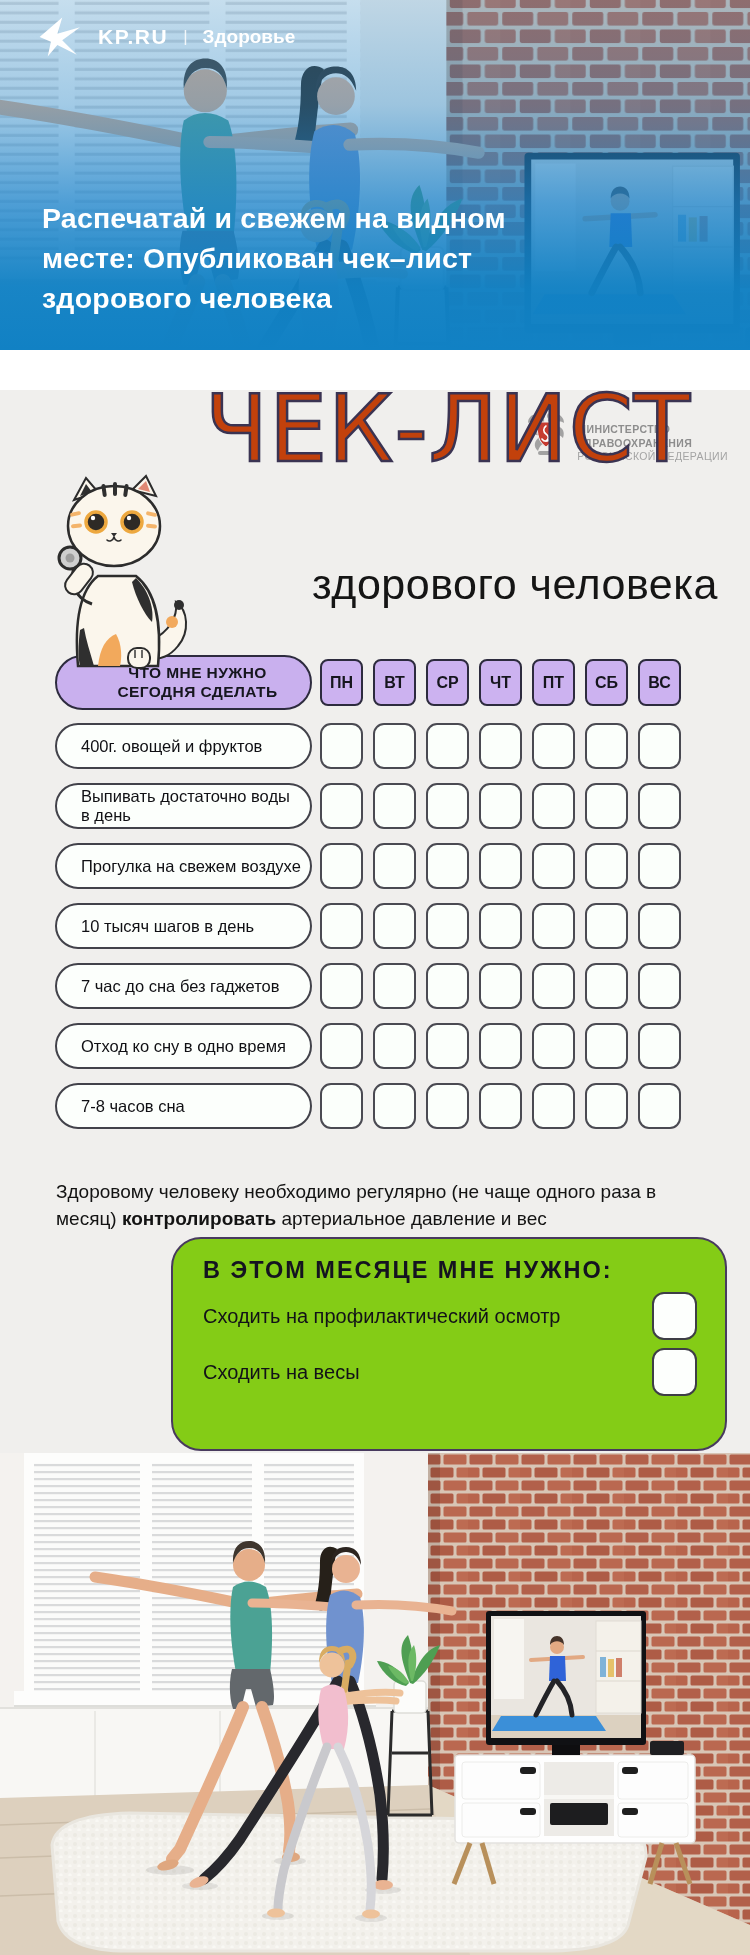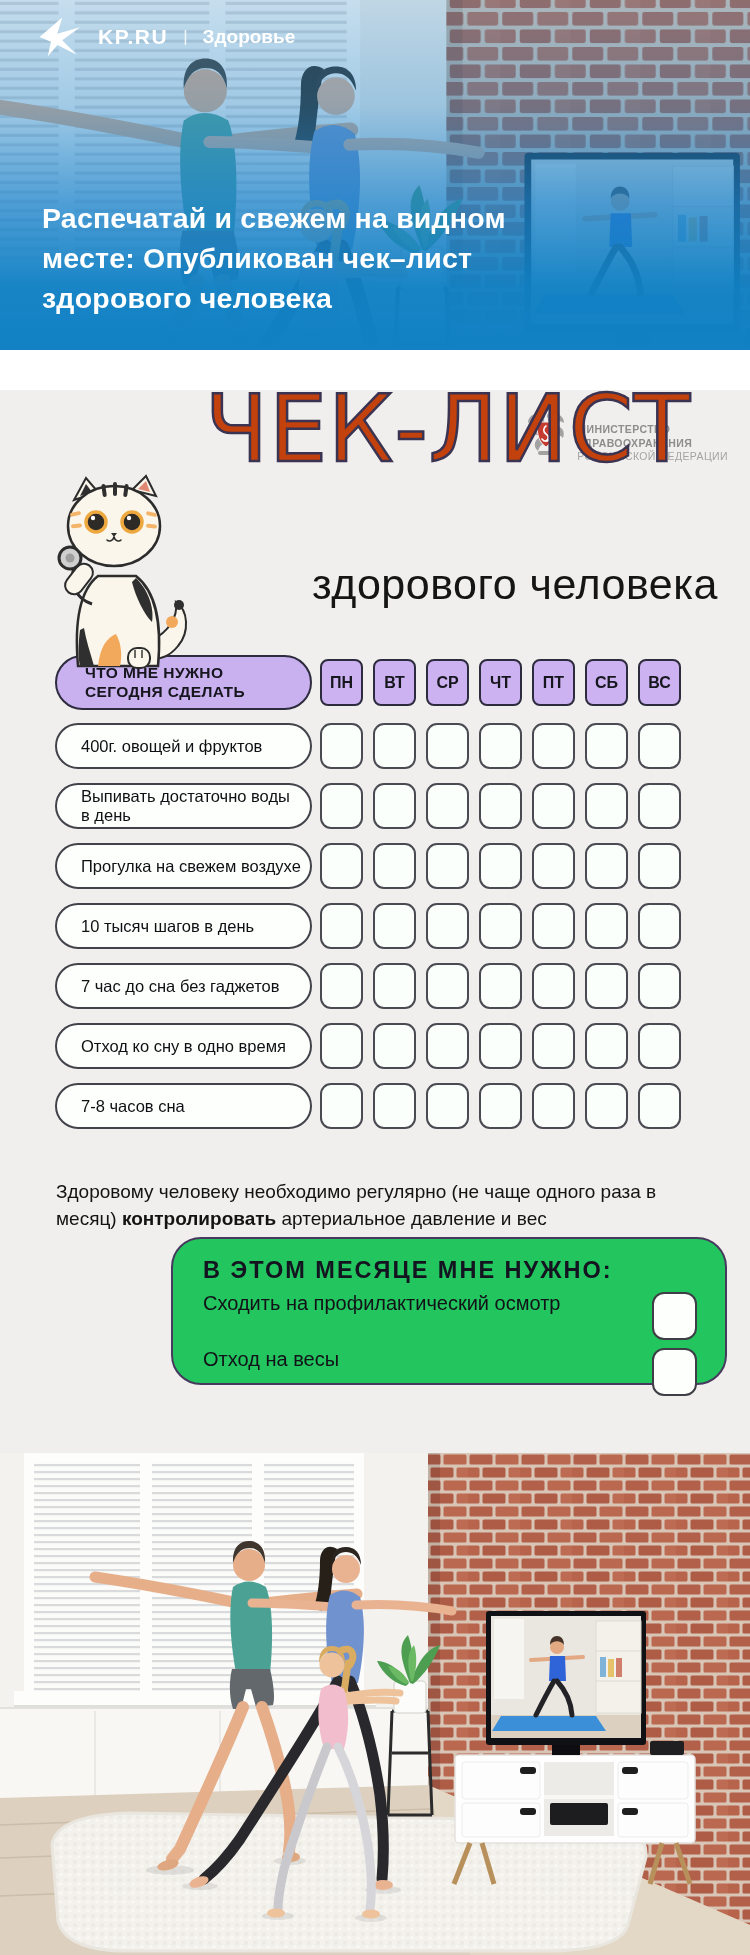--- a/index.html
+++ b/index.html
@@ -28,38 +28,38 @@
   .big-title{position:absolute;left:168px;top:-14px;width:560px;text-align:center;
     font-family:"DejaVu Sans",sans-serif;font-size:92px;font-weight:normal;color:#c2410c;
     -webkit-text-stroke:2.5px #3a3352;letter-spacing:1px;white-space:nowrap;}
   .subtitle{position:absolute;left:285px;top:170px;width:460px;text-align:center;
     font-size:43px;color:#151515;letter-spacing:.5px;}
   .cat{position:absolute;left:40px;top:80px;width:148px;height:200px;z-index:3;}
 
   .thead-pill{position:absolute;left:55px;top:265px;width:257px;height:55px;box-sizing:border-box;
     background:#c9b0ee;border:2.5px solid #2d2b3e;border-radius:28px;z-index:2;
     display:flex;flex-direction:column;justify-content:center;padding-left:28px;
-    font-weight:bold;font-size:15.5px;line-height:1.18;color:#16161e;letter-spacing:.4px;}
+    font-weight:bold;font-size:15.5px;line-height:1.18;color:#16161e;letter-spacing:.4px;align-items:center;}
   .days{position:absolute;left:320px;top:269px;display:flex;gap:10px;}
   .day{width:43px;height:47px;box-sizing:border-box;background:#ccb2f0;border:2.5px solid #2d2b3e;
     border-radius:8px;display:flex;align-items:center;justify-content:center;
     font-weight:bold;font-size:16px;color:#16161e;}
   .rows{position:absolute;left:55px;top:333px;display:flex;flex-direction:column;gap:14px;}
   .trow{display:flex;height:46px;}
   .task-pill{width:257px;box-sizing:border-box;background:#fcfffc;border:2px solid #42424a;
     border-radius:24px;display:flex;align-items:center;padding-left:24px;padding-right:8px;
     font-size:16.5px;color:#101014;line-height:1.15;}
   .boxes{display:flex;gap:10px;margin-left:8px;}
   .cbox{width:43px;height:46px;box-sizing:border-box;background:#fbfffb;border:2px solid #4a4a52;border-radius:11px;}
 
   .note{position:absolute;left:56px;top:770px;width:608px;font-size:19px;line-height:1.42;color:#131313;}
-  .month-box{position:absolute;left:171px;top:847px;width:556px;height:148px;box-sizing:border-box;
-    background:#22c55e;border:2px solid #483a5e;border-radius:30px;padding:18px 28px 12px 30px;}
+  .month-box{position:absolute;left:171px;top:847px;width:556px;height:214px;box-sizing:border-box;
+    background:#84cc16;border:2px solid #483a5e;border-radius:30px;padding:18px 28px 12px 30px;}
   .mb-title{font-size:23.5px;font-weight:bold;letter-spacing:2px;color:#141320;}
-  .mb-item{display:flex;align-items:flex-start;justify-content:space-between;margin-top:8px;
+  .mb-item{display:flex;align-items:center;justify-content:space-between;margin-top:8px;
     font-size:20px;color:#121218;}
   .mb-box{width:45px;height:48px;box-sizing:border-box;background:#fdfffd;border:2px solid #3e3e46;
     border-radius:12px;flex:none;}
 
   
   .photo{position:absolute;top:1453px;left:0;width:750px;height:502px;overflow:hidden;}
   .photo .scene-svg{display:block;width:750px;height:502px;}
   .hidden-defs{position:absolute;width:0;height:0;overflow:hidden;}
 </style>
 </head>
@@ -405,21 +405,21 @@
 
     <p class="note"><span>Здоровому человеку необходимо регулярно (не чаще одного раза в месяц) </span><b>контролировать</b><span> артериальное давление и вес</span></p>
 
     <div class="month-box">
       <div class="mb-title">В ЭТОМ МЕСЯЦЕ МНЕ НУЖНО:</div>
       <div class="mb-item">
         <span>Сходить на профилактический осмотр</span>
         <span class="mb-box"></span>
       </div>
       <div class="mb-item">
-        <span>Отход на весы</span>
+        <span>Сходить на весы</span>
         <span class="mb-box"></span>
       </div>
     </div>
   </section>
 
   <section class="photo">
     <svg class="scene-svg" viewBox="0 0 750 502">
         <use href="#scene"></use>
       </svg>
   </section>

